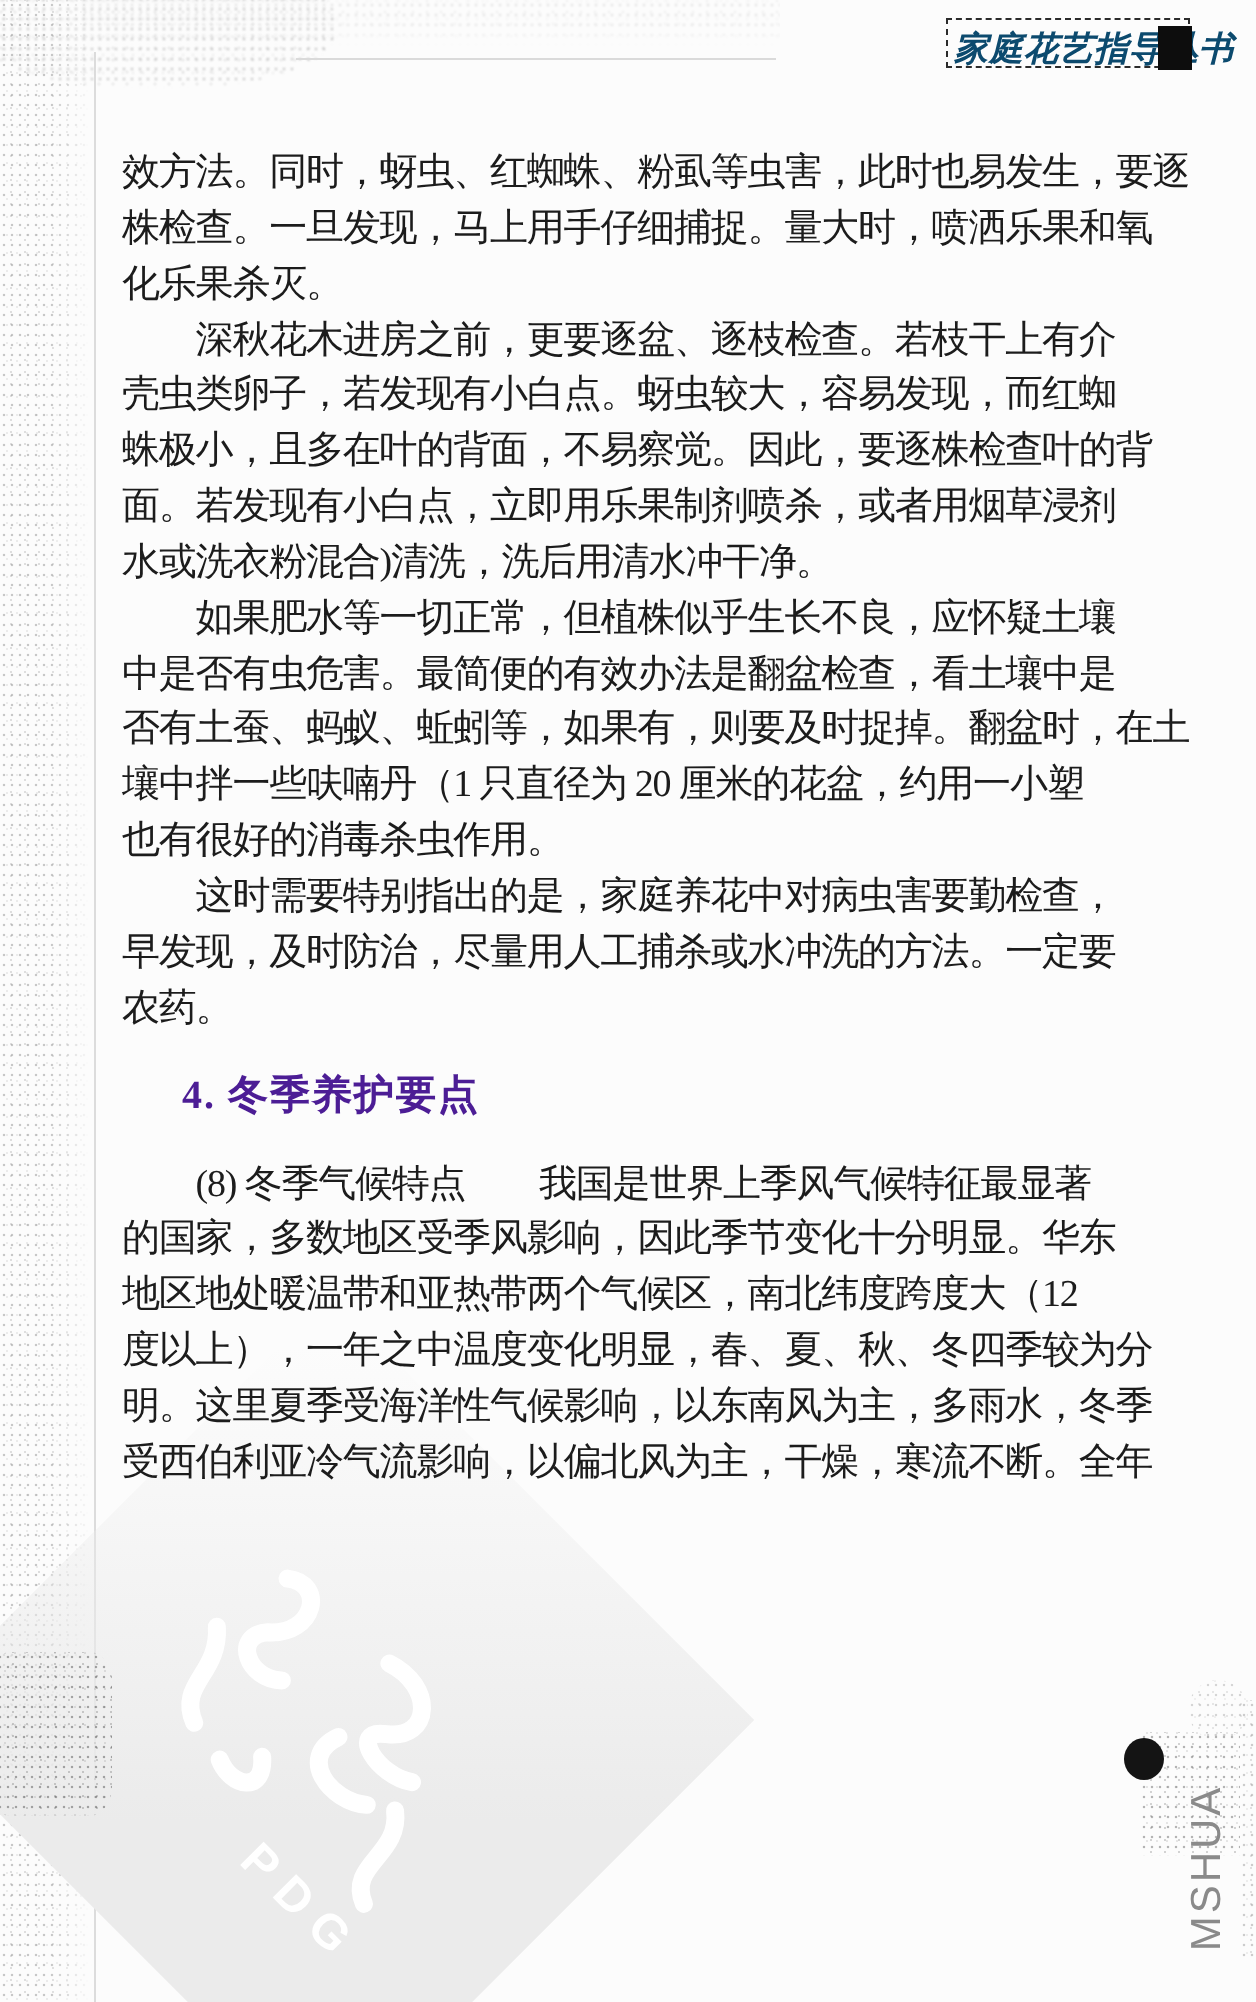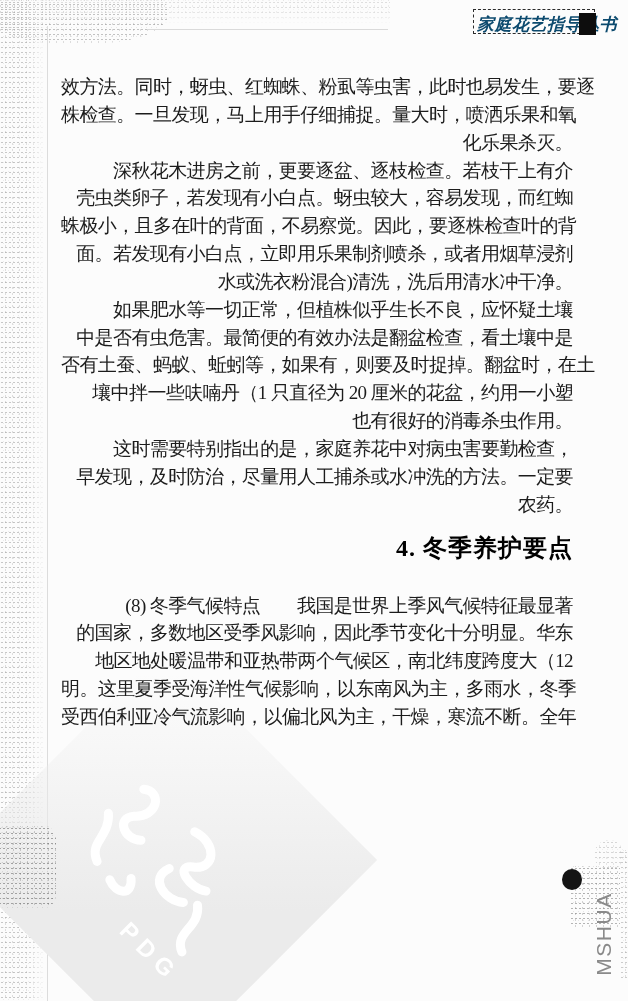--- a/index.html
+++ b/index.html
@@ -85,29 +85,28 @@
   .pdg {
     position:absolute; left:168px; top:212px;
     font-family:"Liberation Sans","DejaVu Sans",sans-serif;
     font-size:24px; font-weight:bold; letter-spacing:7px; color:#ffffff;
   }
 
   
   .textcol {
     position:absolute; left:61px; top:73px; width:512px;
     color:#1c1c1c;
-    text-align:right;
   }
   .tline {
     height:27.85px; line-height:27.85px; font-size:19px;
     letter-spacing:-0.6px; white-space:nowrap;
   }
   .heading {
-    margin:15px 0 30px 0; padding-left:30px; height:28px; line-height:28px;
-    font-size:24px; font-weight:bold; letter-spacing:1px; color:#000000;
+    margin:15px 0 17px 0; padding-left:30px; height:28px; line-height:28px;
+    font-size:20px; font-weight:bold; letter-spacing:1px; color:#4c1d95;
     white-space:nowrap;
   }
 
   
   .dot {
     position:absolute; left:562px; top:869px; width:20px; height:21px;
     border-radius:50%; background:#141414;
   }
   .mshua {
     position:absolute; left:544px; top:922px; width:120px; height:24px;
@@ -163,20 +162,21 @@
         <div class="tline">也有很好的消毒杀虫作用。</div>
         <div class="tline">　　这时需要特别指出的是，家庭养花中对病虫害要勤检查，</div>
         <div class="tline">早发现，及时防治，尽量用人工捕杀或水冲洗的方法。一定要</div>
         <div class="tline">农药。</div>
       </div>
     <div class="heading">4. 冬季养护要点</div>
     <div>
         <div class="tline">　　(8) 冬季气候特点　　我国是世界上季风气候特征最显著</div>
         <div class="tline">的国家，多数地区受季风影响，因此季节变化十分明显。华东</div>
         <div class="tline">地区地处暖温带和亚热带两个气候区，南北纬度跨度大（12</div>
+        <div class="tline">度以上），一年之中温度变化明显，春、夏、秋、冬四季较为分</div>
         <div class="tline">明。这里夏季受海洋性气候影响，以东南风为主，多雨水，冬季</div>
         <div class="tline">受西伯利亚冷气流影响，以偏北风为主，干燥，寒流不断。全年</div>
       </div>
   </div>
 
   <div class="speckle gray-square"></div>
   <div class="speckle wisp-above-square"></div>
   <div class="speckle strip-right"></div>
   <div class="dot"></div>
   <div class="mshua">MSHUA</div>

